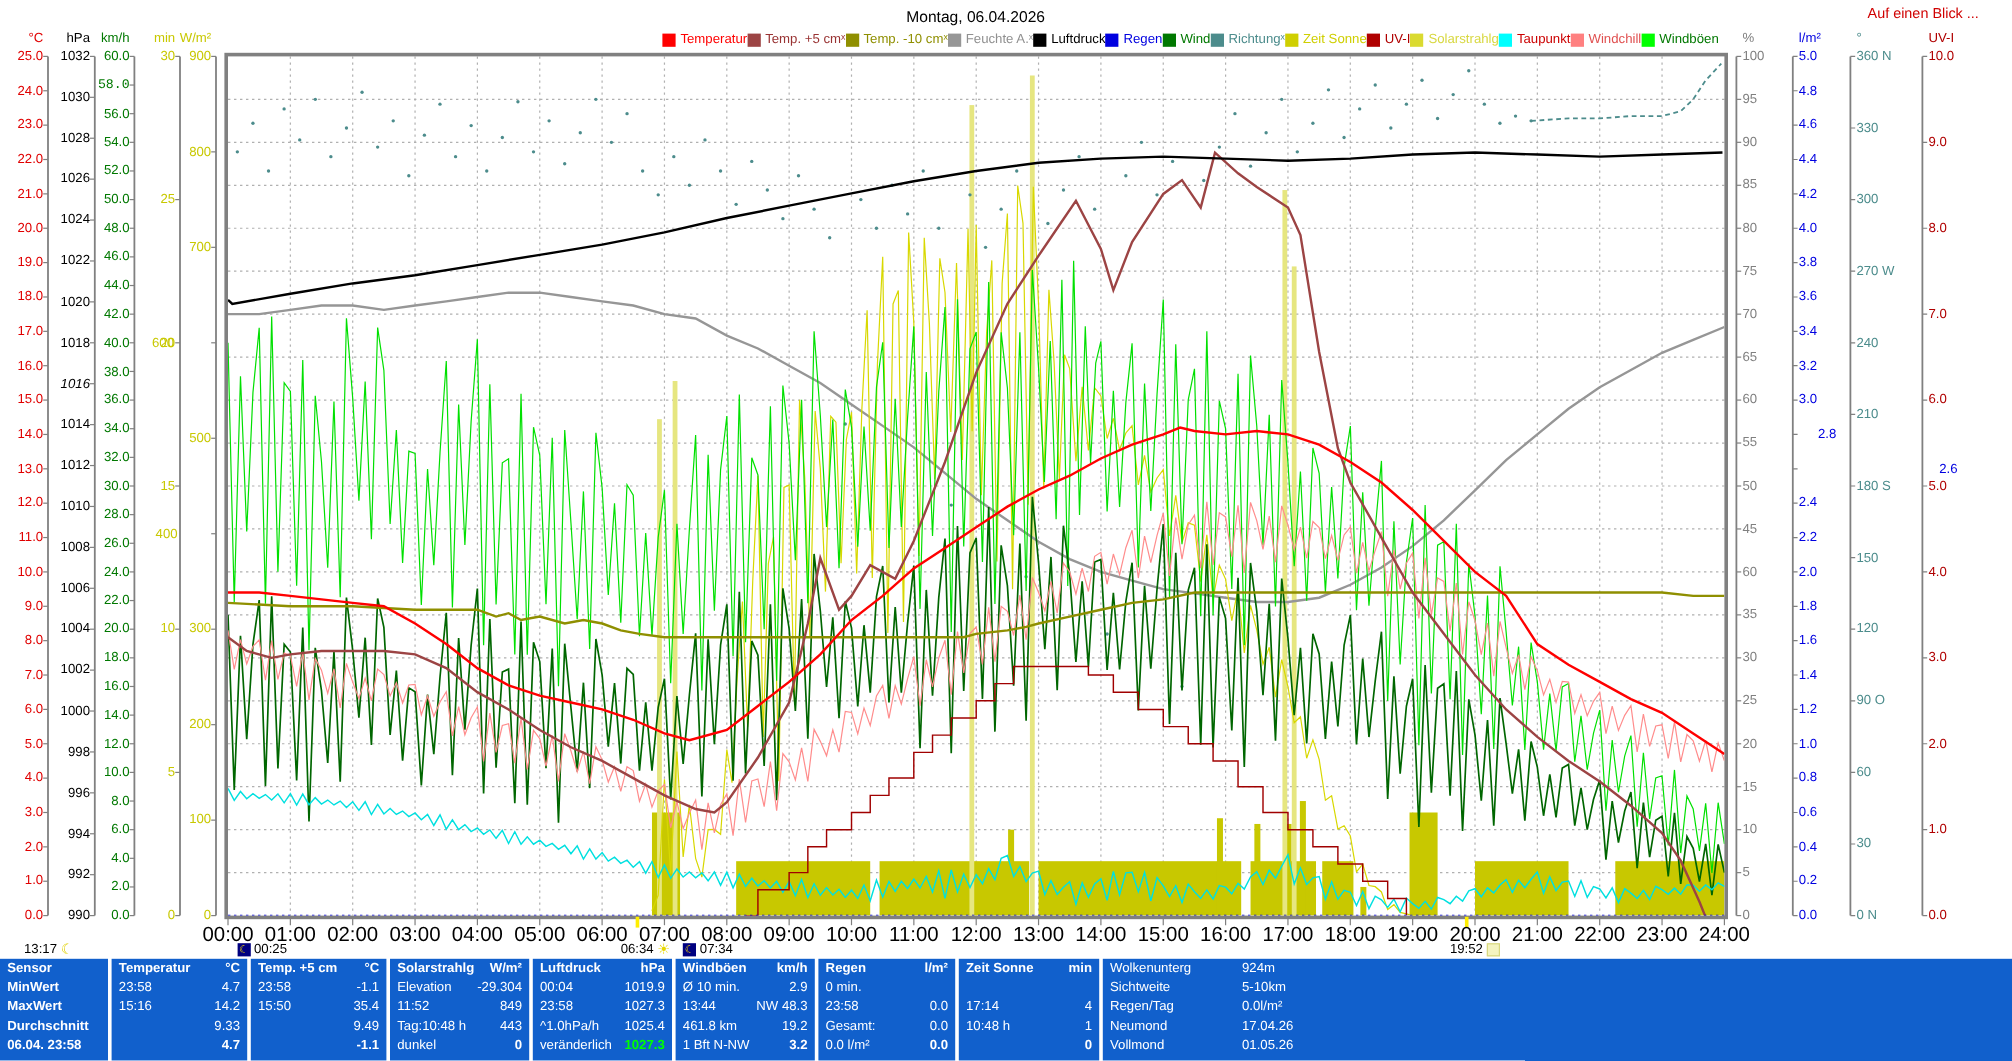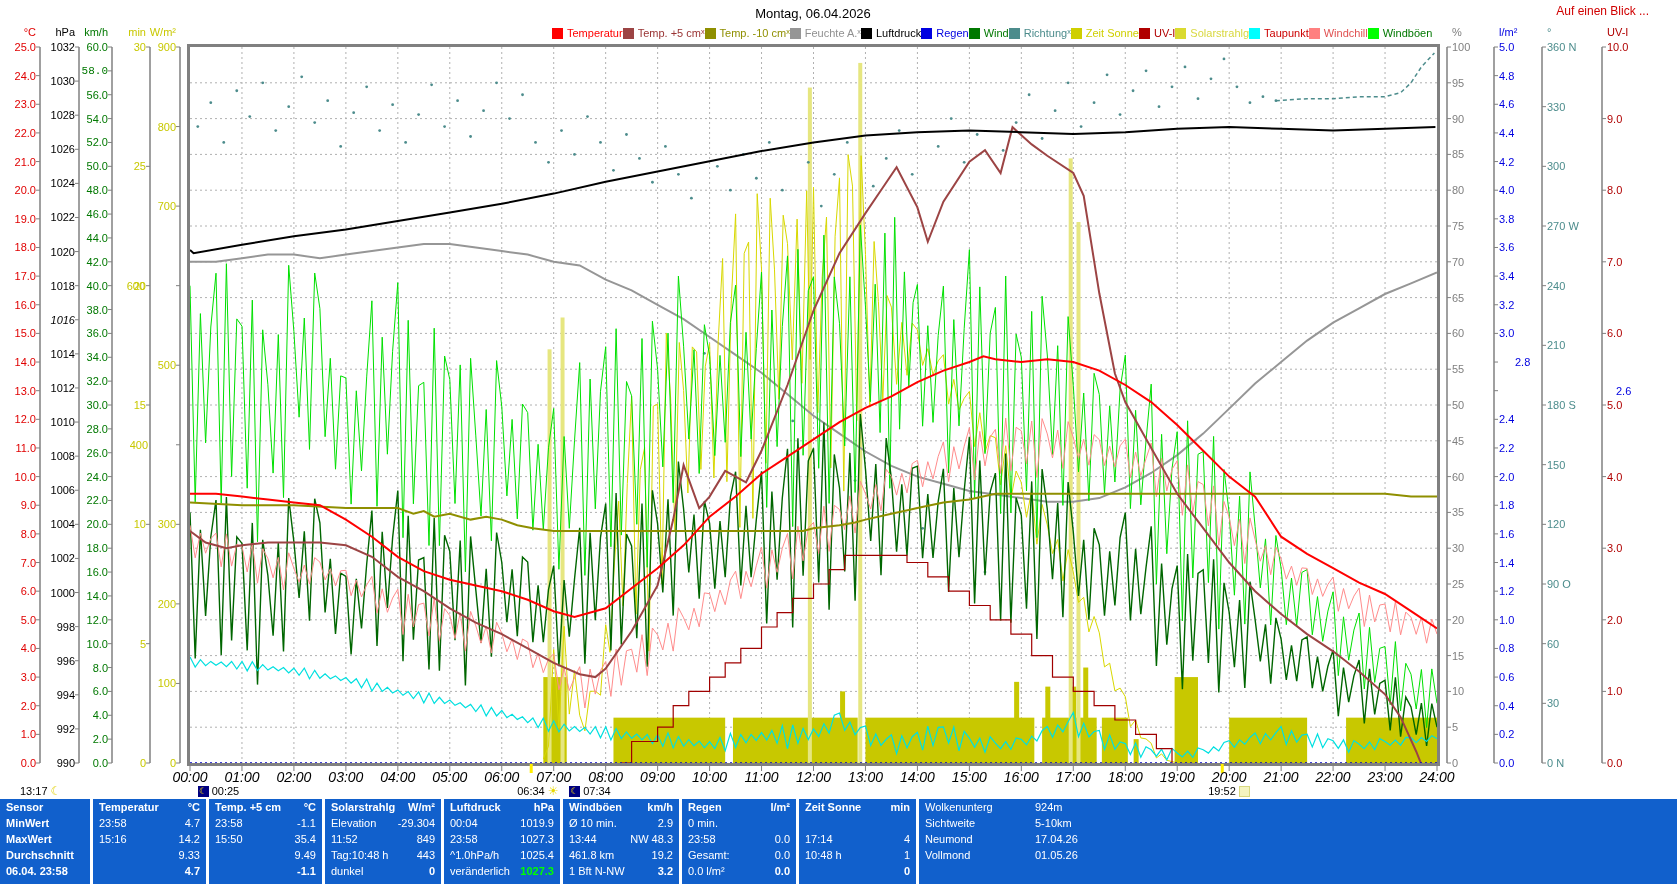--- a/index.html
+++ b/index.html
@@ -6,21 +6,21 @@
   #screen{position:relative;width:1677px;height:884px;background:#ffffff;overflow:hidden;
           font-family:"Liberation Sans",sans-serif;font-size:11px;color:#000;}
   #title{position:absolute;left:0;top:6px;width:1626px;text-align:center;font-size:13px;color:#000;}
   #glance{position:absolute;right:28px;top:4px;font-size:12px;color:#d00000;cursor:pointer;white-space:nowrap;}
   #legend{position:absolute;left:552px;top:27px;width:866px;display:flex;justify-content:space-between;align-items:center;}
   .lg-item{display:flex;align-items:center;gap:4px;white-space:nowrap;font-size:11px;}
   .lg-sw{width:11px;height:11px;display:inline-block;flex:0 0 11px;}
   .axlbl{position:absolute;font-size:11px;line-height:11px;white-space:nowrap;}
   .ra{text-align:right;}
   svg{position:absolute;left:0;top:0;}
-  .tlabel{position:absolute;top:769px;width:44px;text-align:center;font-size:14px;color:#000;font-style:italic;}
+  .tlabel{position:absolute;top:769px;width:44px;text-align:center;font-size:17px;color:#000;}
   .astro{position:absolute;top:785px;font-size:11px;white-space:nowrap;display:flex;align-items:center;gap:3px;}
   .ic-moonblue{width:11px;height:11px;background:#000080;color:#ffe000;font-size:9px;line-height:11px;text-align:center;display:inline-block;}
   .ic-sun{color:#e8d800;font-size:12px;line-height:11px;}
   .ic-sunpale{width:9px;height:9px;border:1px solid #d8d880;background:#f4f4c0;display:inline-block;}
   .ic-moonyellow{color:#e0d000;font-size:12px;line-height:11px;}
   #table{position:absolute;left:0;top:799px;width:1677px;height:85px;background:#ffffff;}
   .tcol{position:absolute;top:0;height:85px;background:#1160cc;color:#fff;}
   .trow{height:16px;line-height:16px;display:flex;justify-content:space-between;padding:0 6px;white-space:nowrap;overflow:hidden;}
   .b{font-weight:bold;}
   .green{color:#00ff00;}
@@ -863,20 +863,24 @@
       <div class="tcol" style="left: 919px; width: 758px;">
         <div class="trow" style="justify-content: flex-start;">
           <span style="width: 110px;">Wolkenunterg</span>
           <span>924m</span>
         </div>
         <div class="trow" style="justify-content: flex-start;">
           <span style="width: 110px;">Sichtweite</span>
           <span>5-10km</span>
         </div>
         <div class="trow" style="justify-content: flex-start;">
+          <span style="width: 110px;">Regen/Tag</span>
+          <span>0.0l/m²</span>
+        </div>
+        <div class="trow" style="justify-content: flex-start;">
           <span style="width: 110px;">Neumond</span>
           <span>17.04.26</span>
         </div>
         <div class="trow" style="justify-content: flex-start;">
           <span style="width: 110px;">Vollmond</span>
           <span>01.05.26</span>
         </div>
       </div>
     </div>
 </div>

